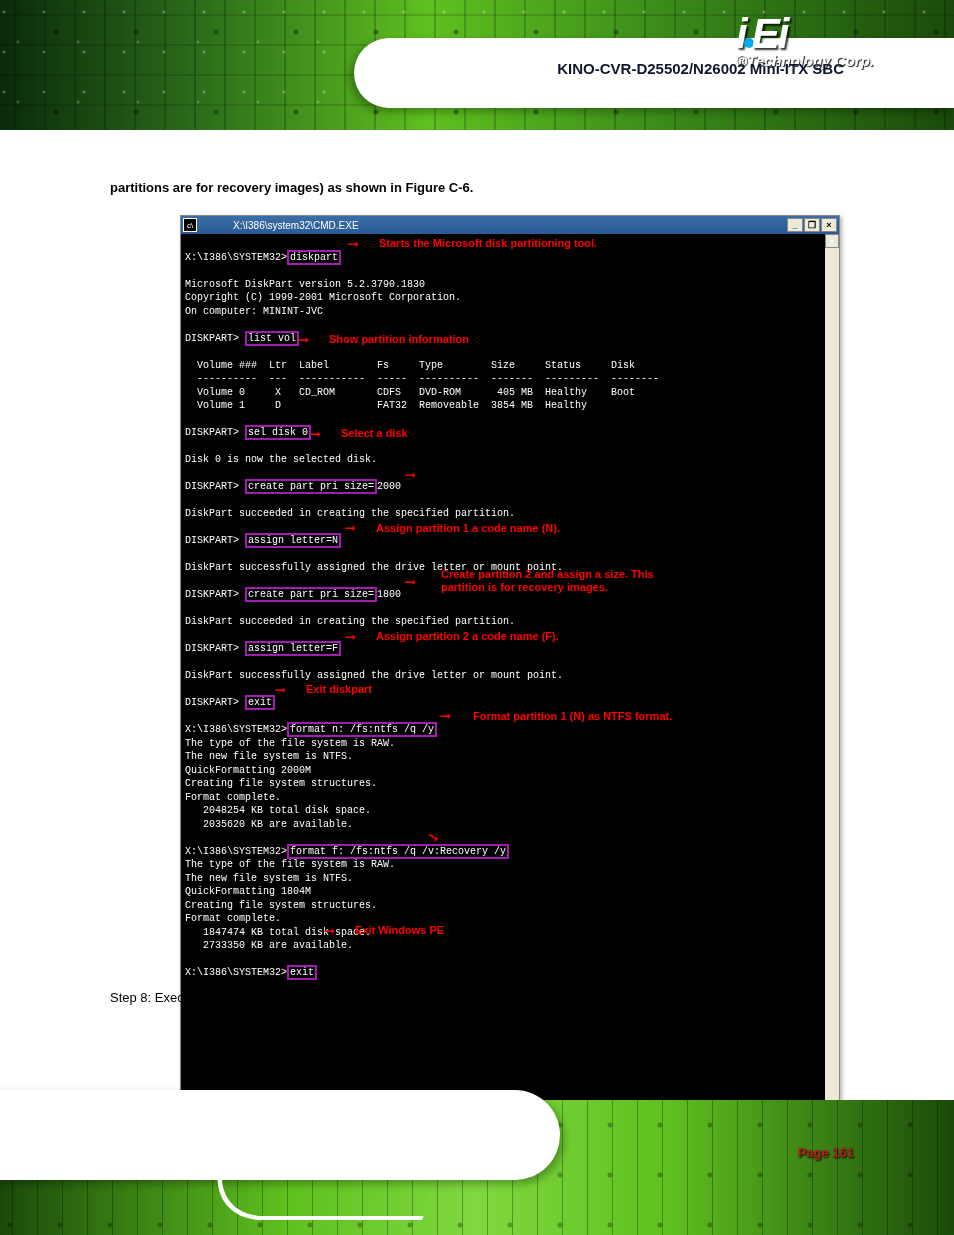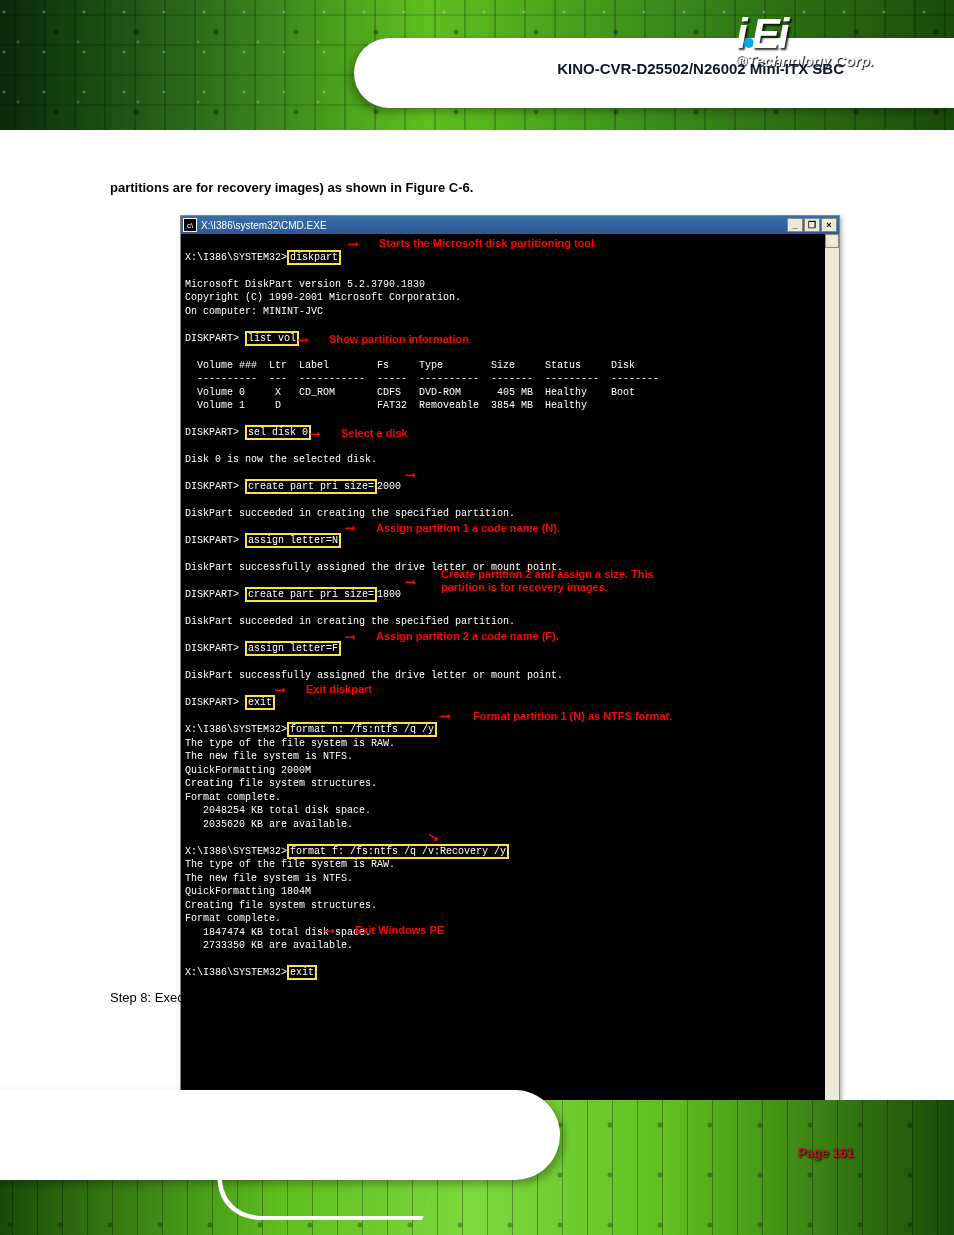--- a/index.html
+++ b/index.html
@@ -106,21 +106,21 @@
     font-size: 10px;
   }
   .titlebar-icon {
     width: 14px; height: 14px;
     background: #000;
     border: 1px solid #fff;
     margin-right: 4px;
     font-size: 8px;
     display: flex; align-items: center; justify-content: center;
   }
-  .titlebar-text { flex: 1; }
+  .titlebar-text { flex: 1; margin-left: 32px; }
   .titlebar-btns { display: flex; gap: 1px; }
   .titlebar-btn {
     width: 16px; height: 14px;
     background: #ece9d8;
     border: 1px solid #888;
     font-size: 9px;
     display: flex; align-items: center; justify-content: center;
     color: #000;
     font-family: Arial;
     font-weight: bold;
@@ -138,21 +138,21 @@
   .scroll-arrow {
     position: absolute;
     right: -14px;
     width: 14px; height: 14px;
     background: #ece9d8;
     border: 1px solid #888;
     font-size: 8px;
     display: flex; align-items: center; justify-content: center;
   }
   .redbox {
-    border: 2px solid #fde047;
+    border: 2px solid #a21caf;
     padding: 0 1px;
   }
   .annot {
     color: #ff0000;
     font-weight: bold;
     position: absolute;
     font-family: Arial, sans-serif;
     font-size: 11px;
     white-space: normal;
     line-height: 1.15;

